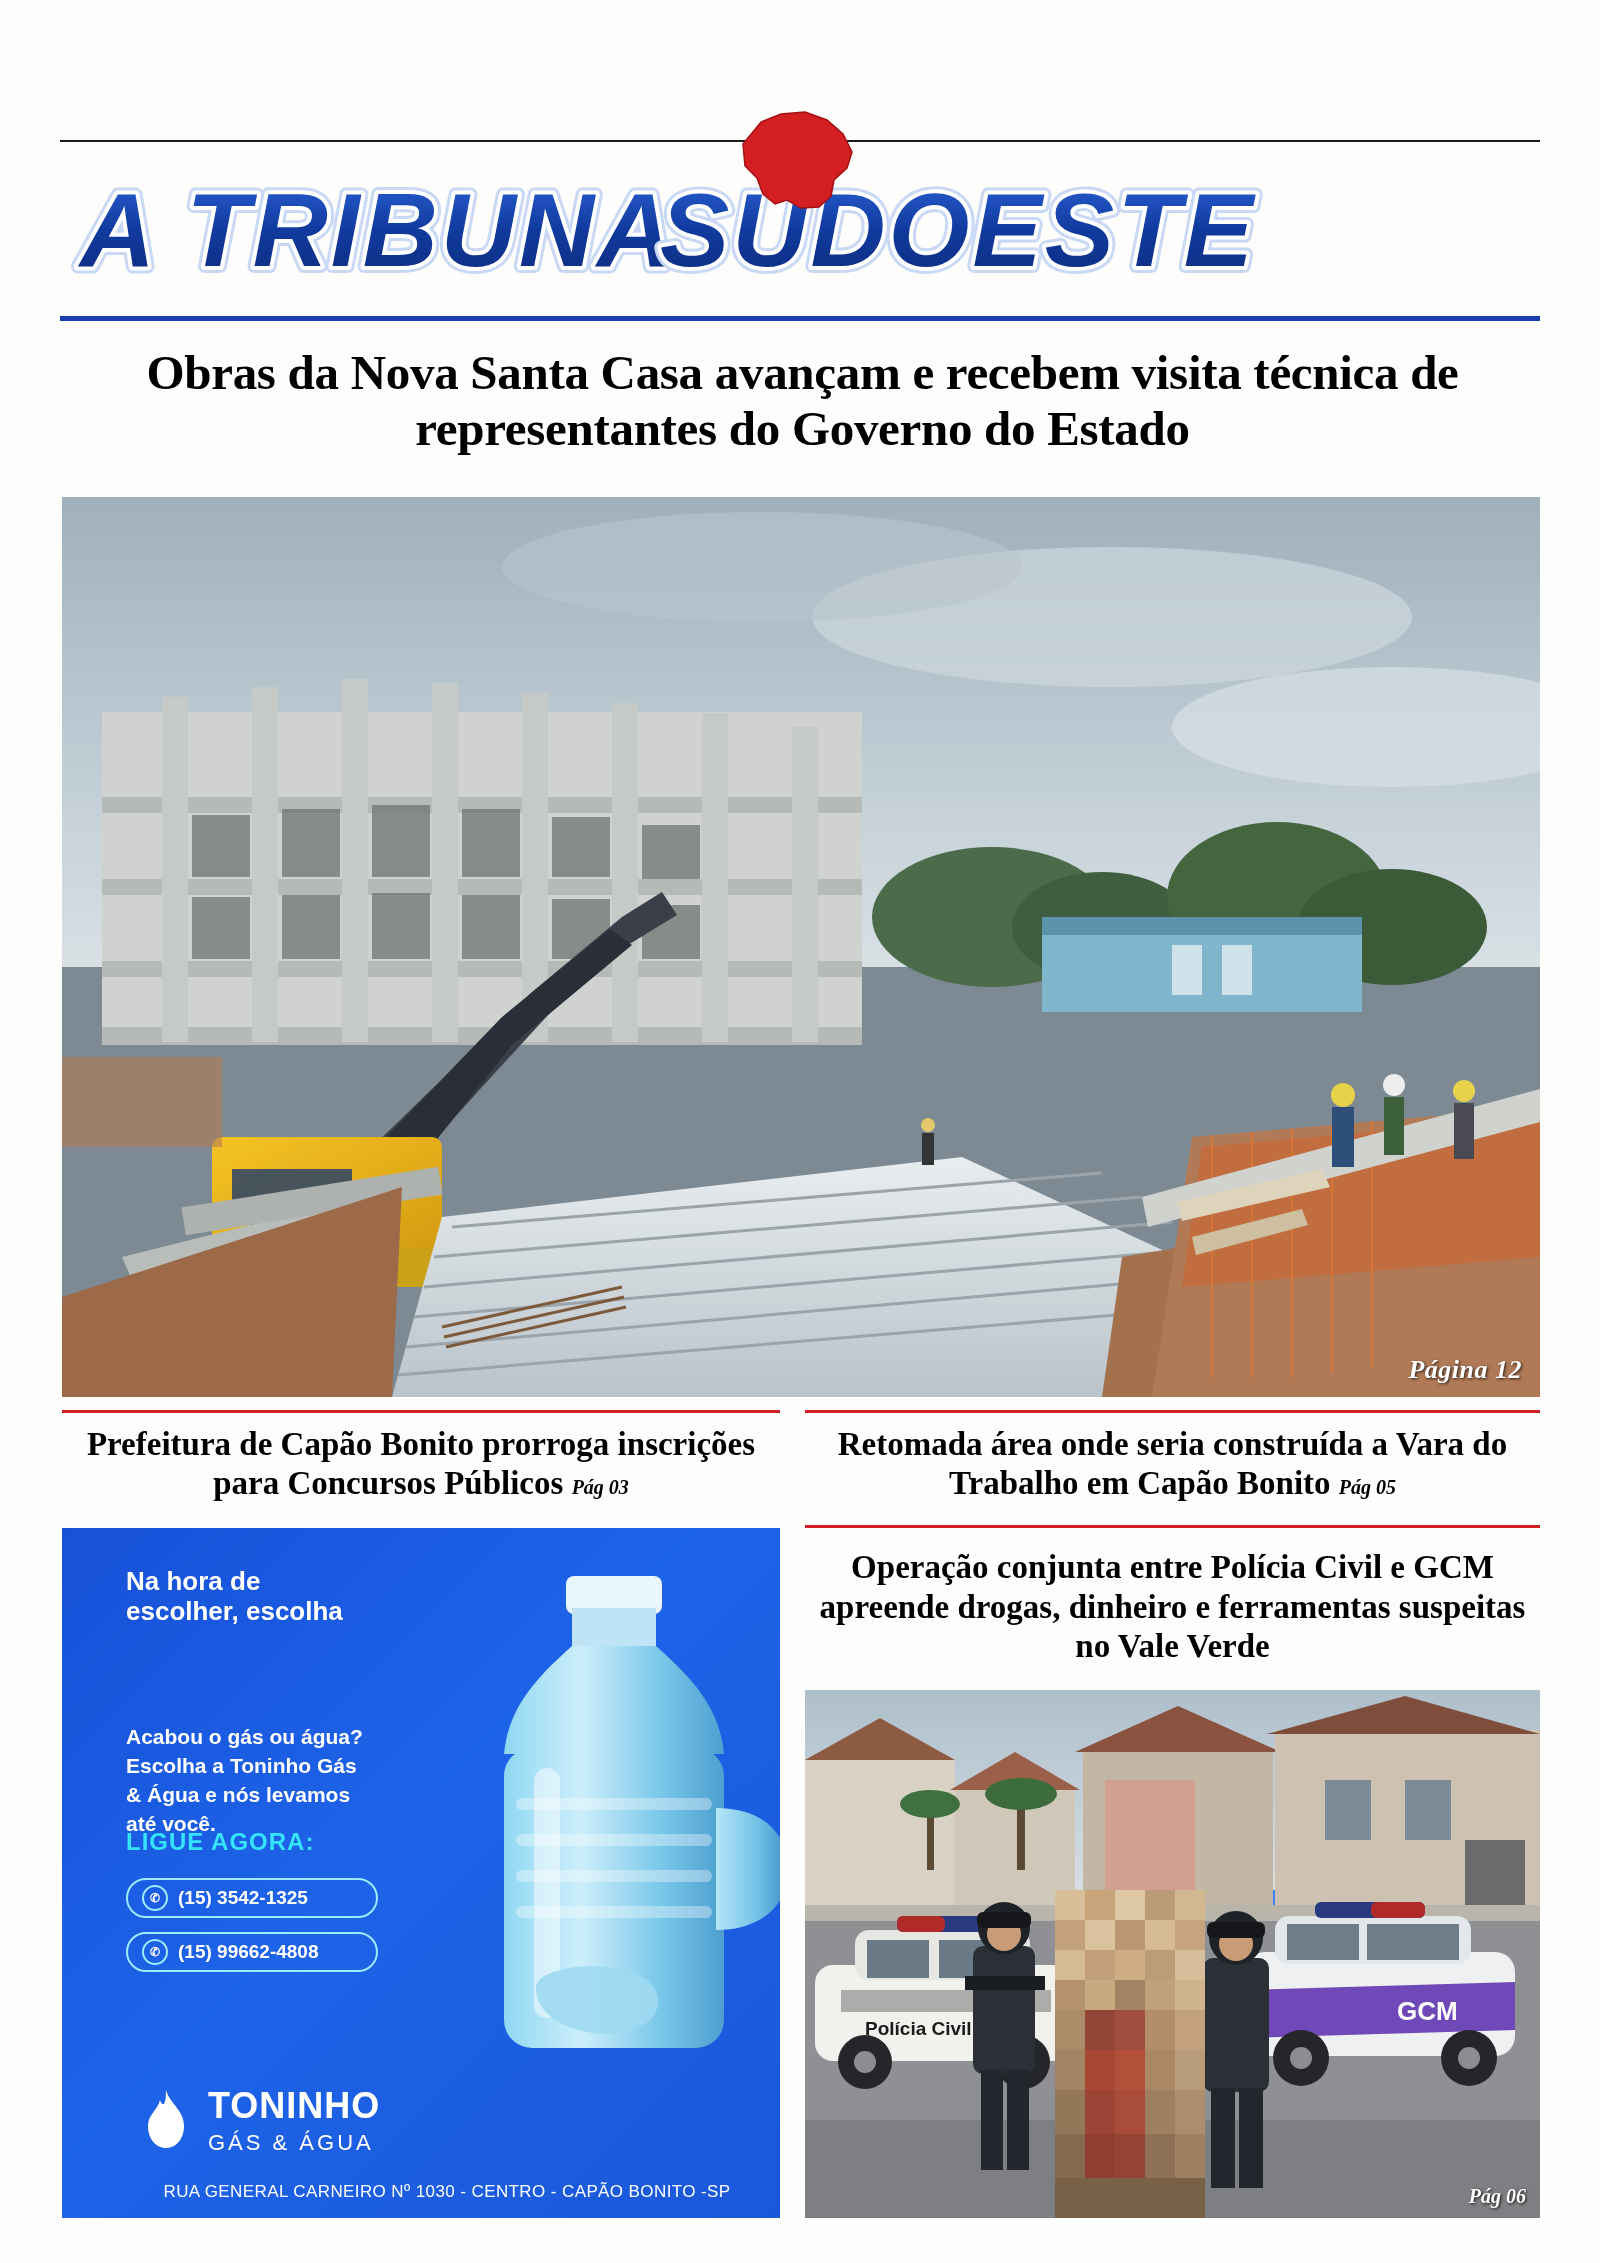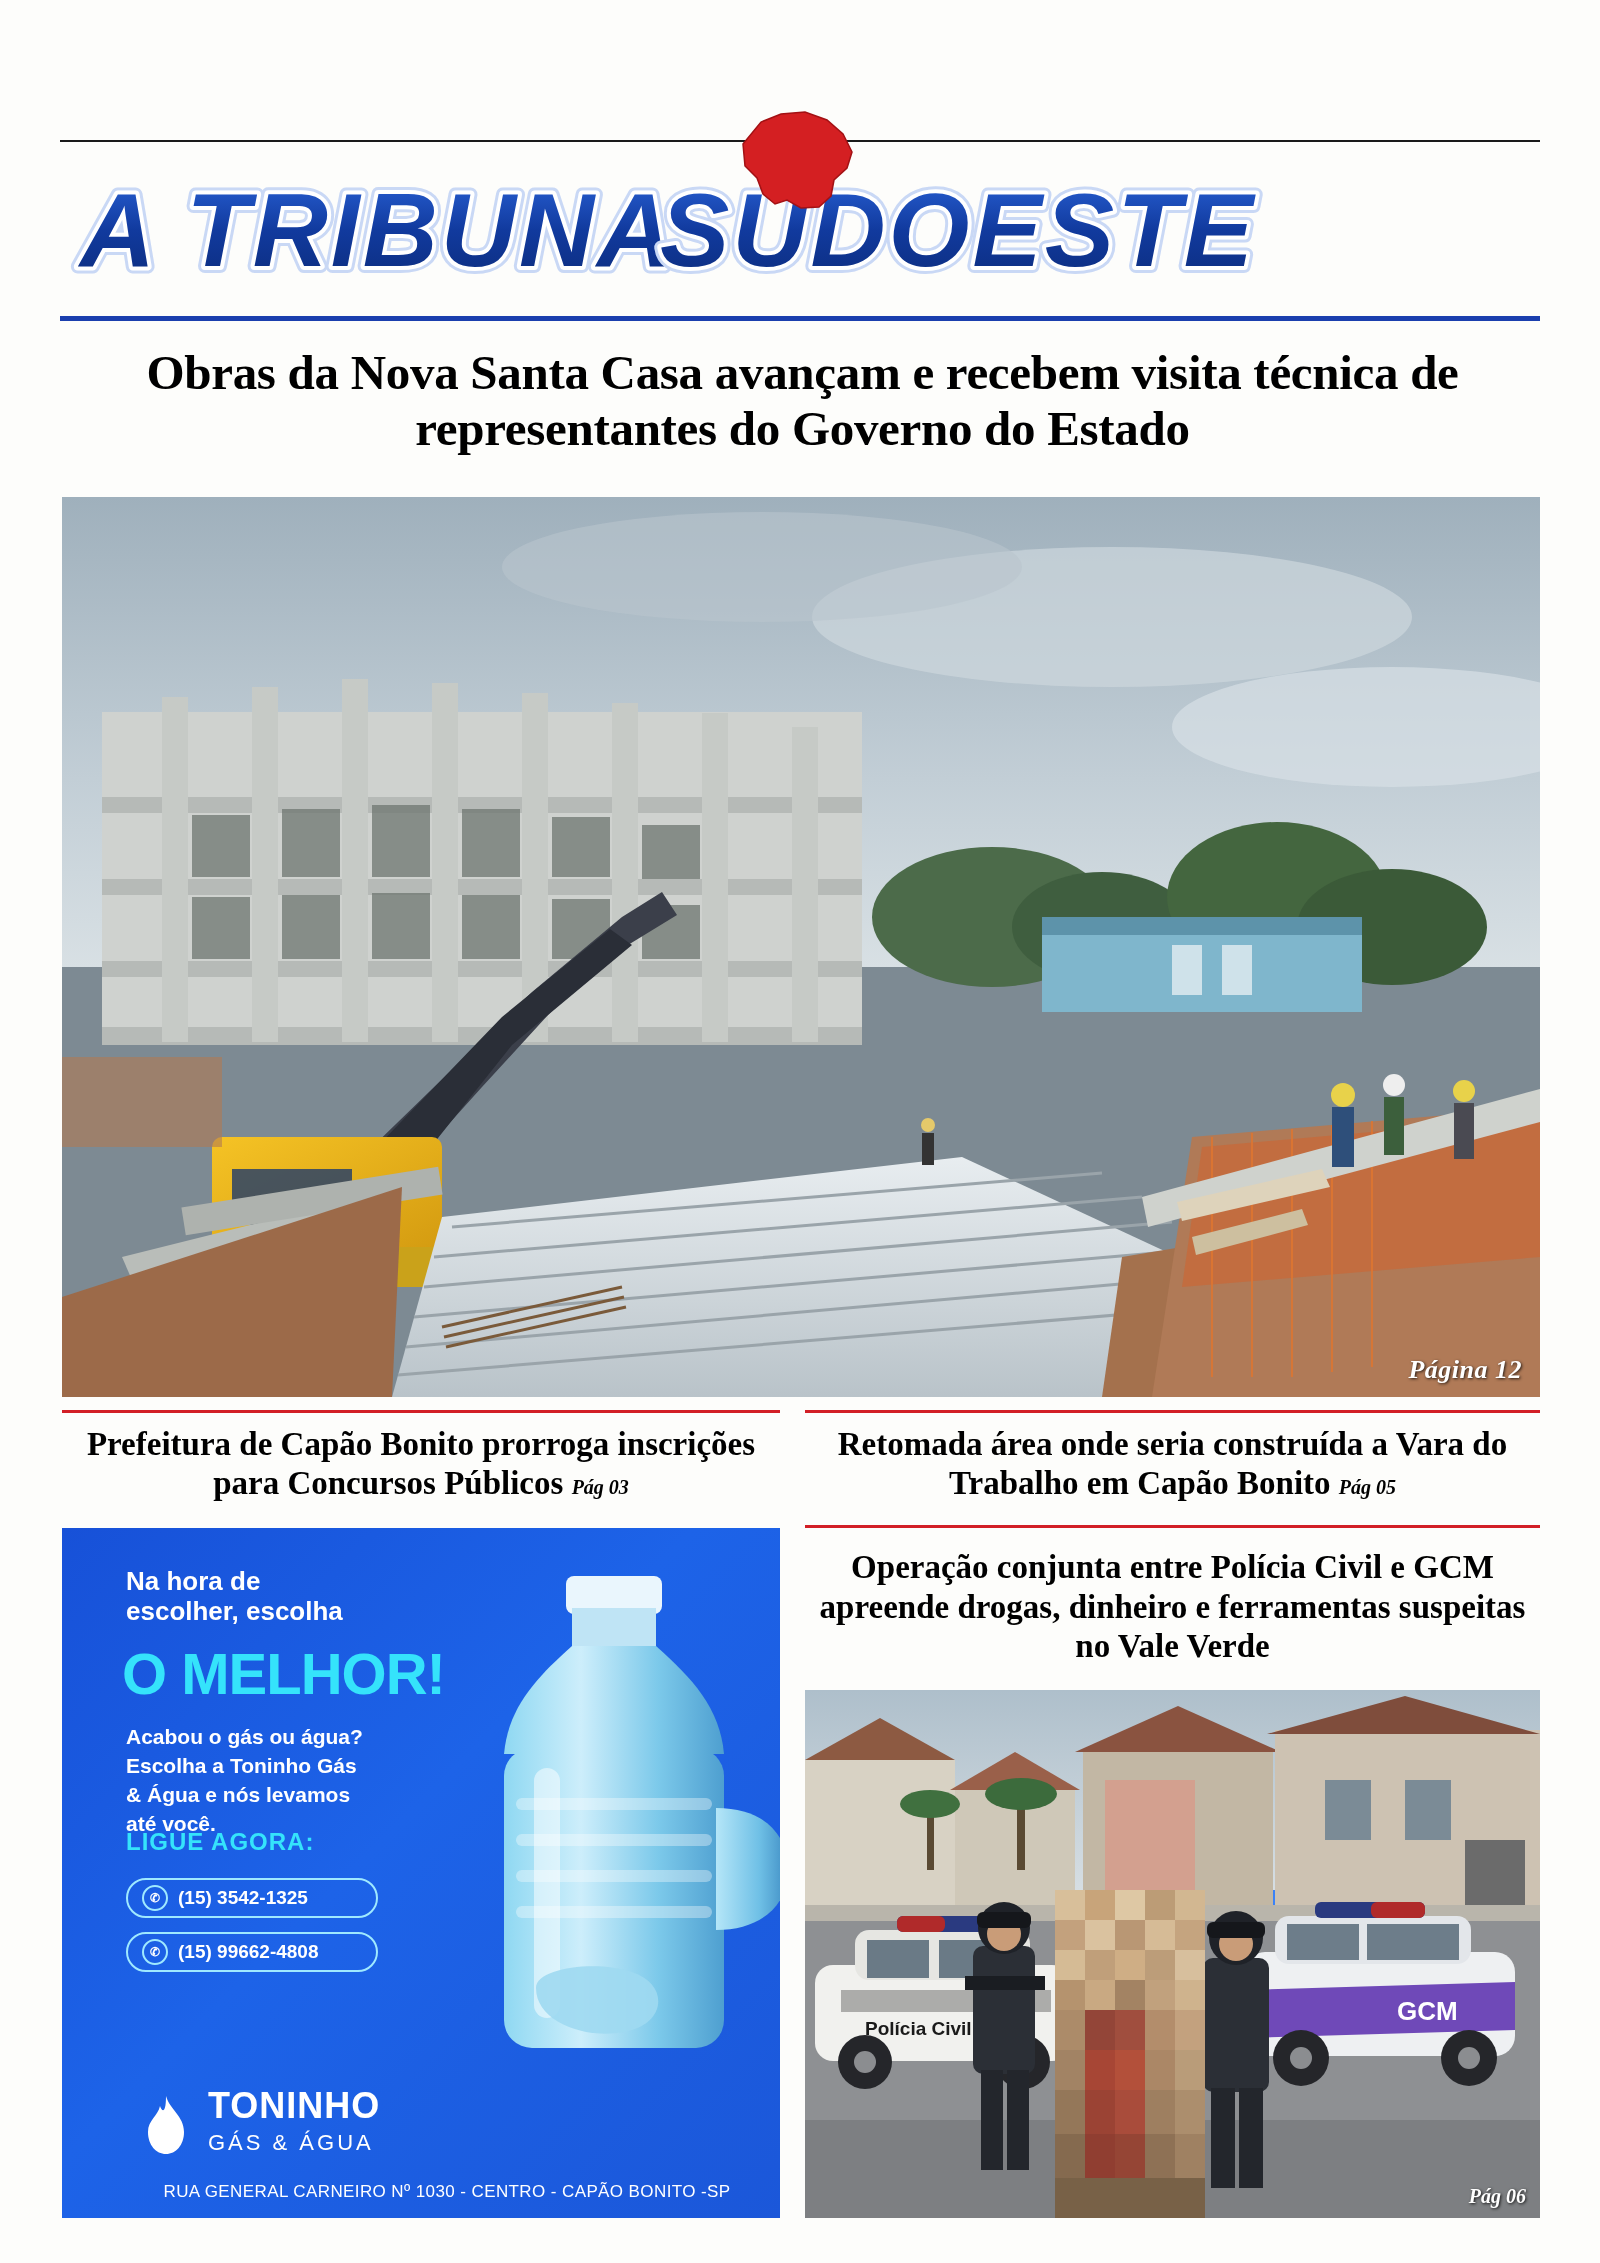--- a/index.html
+++ b/index.html
@@ -192,21 +192,21 @@
     box-sizing: border-box;
   }
   .phone .ic {
     width: 22px; height: 22px; border-radius: 50%;
     border: 2px solid #9fe9ff;
     display: flex; align-items: center; justify-content: center;
     font-size: 12px; line-height: 1;
   }
   .ad-brand {
     position: absolute; left: 52px; top: 560px;
-    display: flex; align-items: flex-end; gap: 16px;
+    display: flex; align-items: flex-start; gap: 16px;
   }
   .ad-brand .flame { width: 52px; height: 62px; }
   .ad-brand-txt .b1 { font-size: 36px; font-weight: bold; letter-spacing: 1px; line-height: 1; }
   .ad-brand-txt .b2 { font-size: 22px; letter-spacing: 3px; margin-top: 6px; }
   .ad-addr {
     position: absolute; left: 0; bottom: 16px; width: 100%;
     text-align: center; font-size: 17px; letter-spacing: 0.4px;
   }
   .bottle { position: absolute; right: -10px; top: 30px; }
 
@@ -475,21 +475,20 @@
 
         <rect x="118" y="210" width="26" height="250" rx="13" fill="#ffffff" opacity=".5"></rect>
 
         <path d="M120,430 C120,410 180,402 216,414 C252,426 250,462 216,472 C176,484 120,466 120,430 Z" fill="#9fd9f1" opacity=".9"></path>
       </svg>
 
       <div class="ad-l1">
         <span>Na hora de</span><br>
         <span>escolher, escolha</span>
       </div>
-      <div class="ad-big">O MELHOR!</div>
       <div class="ad-body">
         <span>Acabou o gás ou água?</span><br>
         <span>Escolha a Toninho Gás</span><br>
         <span>&amp; Água e nós levamos</span><br>
         <span>até você.</span>
       </div>
       <div class="ad-call">LIGUE AGORA:</div>
 
       <div class="phone" style="top:350px;">
         <span class="ic">✆</span>

